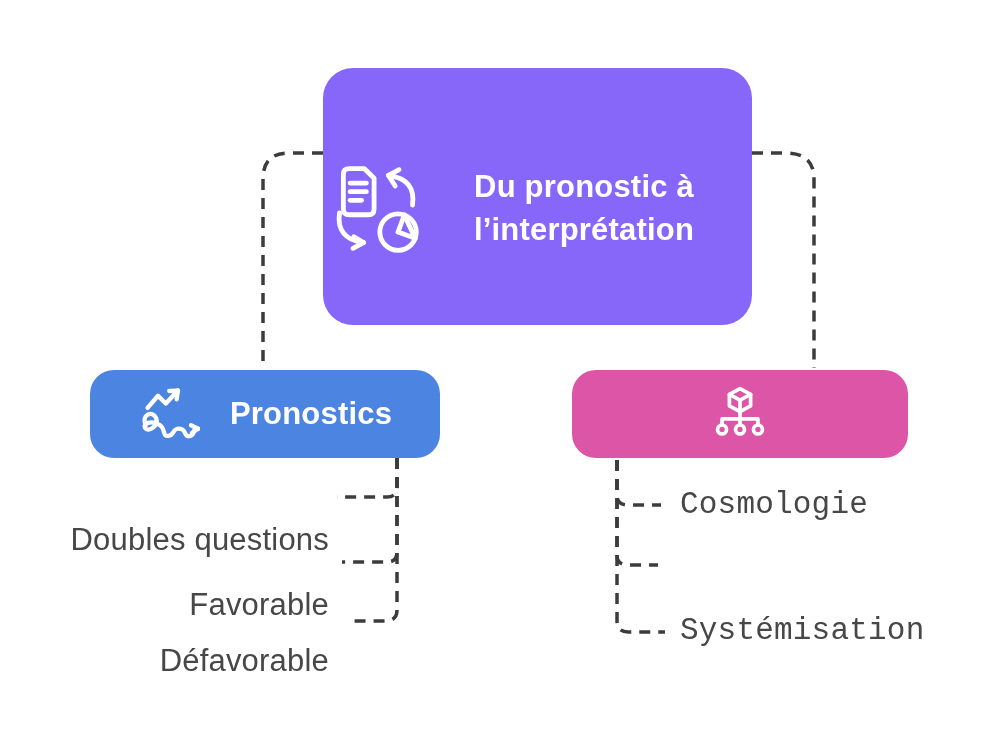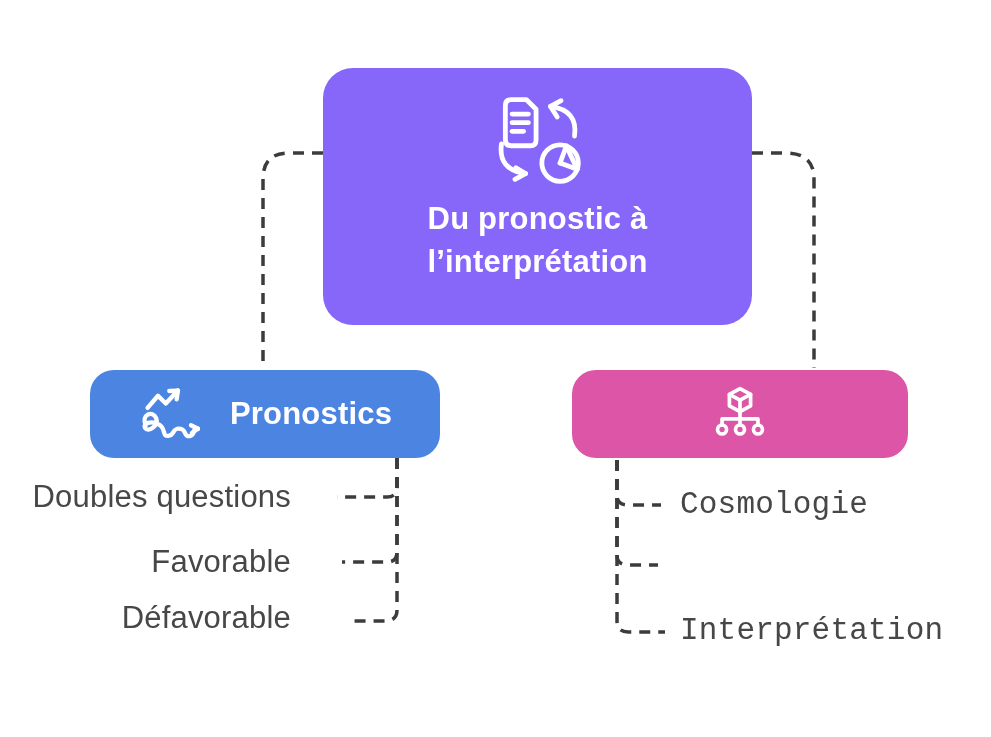--- a/index.html
+++ b/index.html
@@ -42,21 +42,21 @@
     fill: none;
     stroke: #ffffff;
     stroke-linecap: round;
     stroke-linejoin: round;
   }
   .root {
     left: 323px; top: 68px;
     width: 429px; height: 257px;
     border-radius: 30px;
     background: var(--root-node, #8667FA);
-    flex-direction: column;
+    flex-direction: row;
     justify-content: flex-start;
     padding-top: 24px;
     gap: 10px;
   }
   .root-title {
     width: 290px;
     text-align: center;
     font-size: 31px;
     font-weight: 700;
     line-height: 1.38;
@@ -82,21 +82,21 @@
   }
   .leaf {
     position: absolute;
     font-size: 31px;
     line-height: 36px;
     color: var(--leaf-text, #474747);
     letter-spacing: 0.2px;
     white-space: nowrap;
     cursor: pointer;
   }
-  .leaf-left { right: 700px; text-align: right; }
+  .leaf-left { right: 662px; text-align: right; margin-top: 43px; }
   .leaf-right { left: 680px; text-align: left; font-family: Liberation Mono, monospace; }
 </style>
 </head>
 <body>
 
 <div class="canvas">
 
   <svg class="connectors" viewBox="0 0 991 737" xmlns="http://www.w3.org/2000/svg" aria-hidden="true">
     <path d="M323 153 H289 Q263 153 263 179 V368"></path>
     <path d="M752 153 H786 Q814 153 814 179 V368"></path>
@@ -158,15 +158,15 @@
         <circle cx="60" cy="55" r="5.5"></circle>
       </svg>
     </span>
   </div>
 
   <div class="leaf leaf-left" style="top:479px">Doubles questions</div>
   <div class="leaf leaf-left" style="top:600px">Défavorable</div>
   <div class="leaf leaf-left" style="top:544px">Favorable</div>
 
   <div class="leaf leaf-right" style="top:487px">Cosmologie</div>
-  <div class="leaf leaf-right" style="top:613px">Interprétation</div>
+  <div class="leaf leaf-right" style="top:613px">Systémisation</div>
 
 </div>
 
 </body></html>

